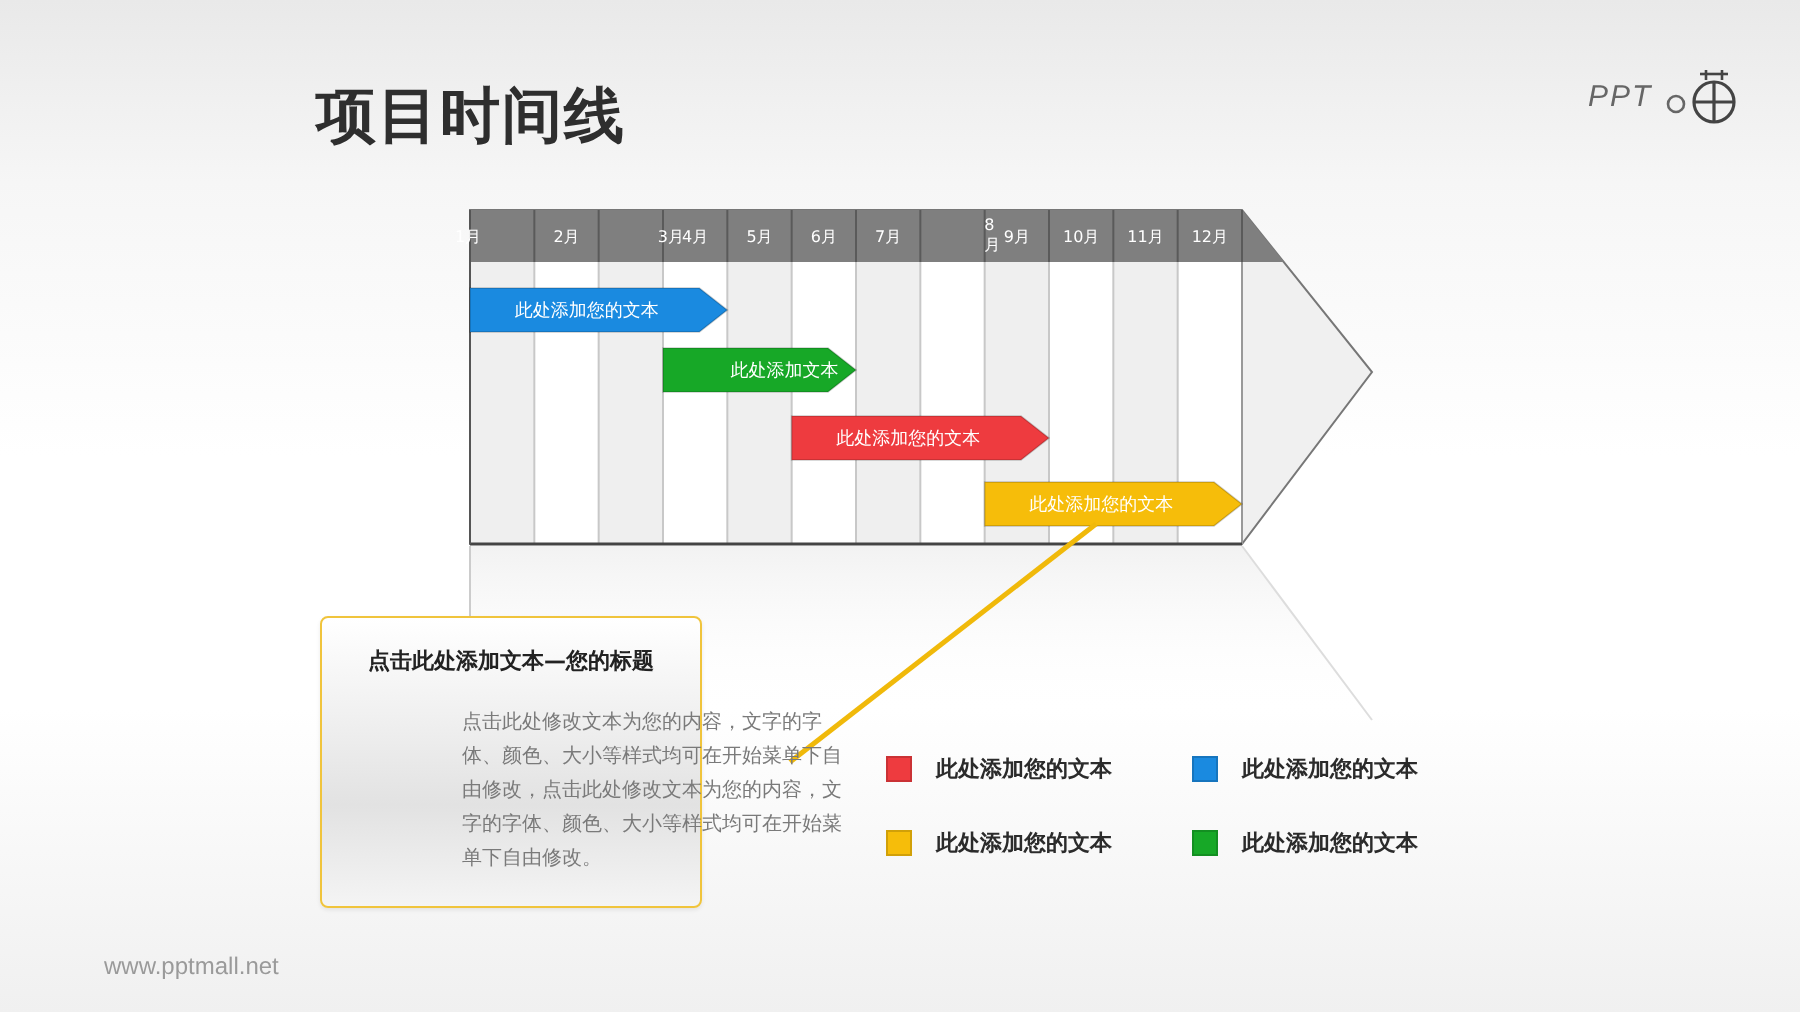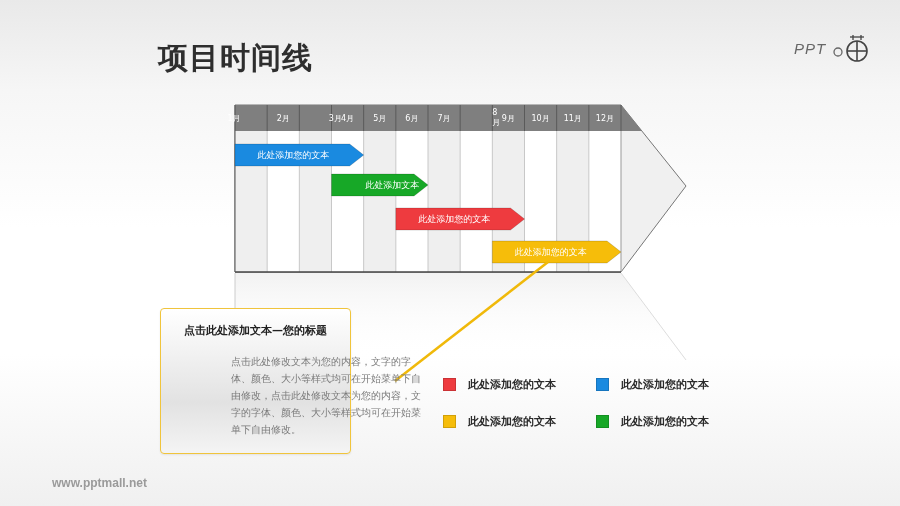--- a/index.html
+++ b/index.html
@@ -38,21 +38,21 @@
     position:absolute; left:0; top:14px; width:100%; text-align:center;
     font-size:11px; font-weight:bold; color:#222;
   }
   .callout-body {
     position:absolute; left:38px; top:44px; width:196px;
     font-size:10px; line-height:17px; color:#7a7a7a;margin-left:32px;
   }
   .legend-item { position:absolute; display:flex; align-items:center; }
   .legend-swatch { width:13px; height:13px; border:1px solid rgba(0,0,0,0.15); margin-right:12px; }
   .legend-label { font-size:11px; font-weight:bold; color:#2b2b2b; }
-  .footer { position:absolute; left:52px; top:476px; font-size:12px; color:#9a9a9a; font-family:"Liberation Sans", sans-serif;font-weight:bold; }
+  .footer { position:absolute; left:52px; top:476px; font-size:12px; color:#9a9a9a; font-family:"Liberation Sans", sans-serif; }
 </style>
 </head>
 <body>
 
 <div class="title">项目时间线</div>
 
 <div class="logo">
   <span class="logo-text">PPT</span>
   <svg width="80" height="34" viewBox="0 0 80 34" style="position:absolute;left:0;top:0;">
     <circle cx="44" cy="20" r="4" fill="none" stroke="#666" stroke-width="1.3"></circle>

